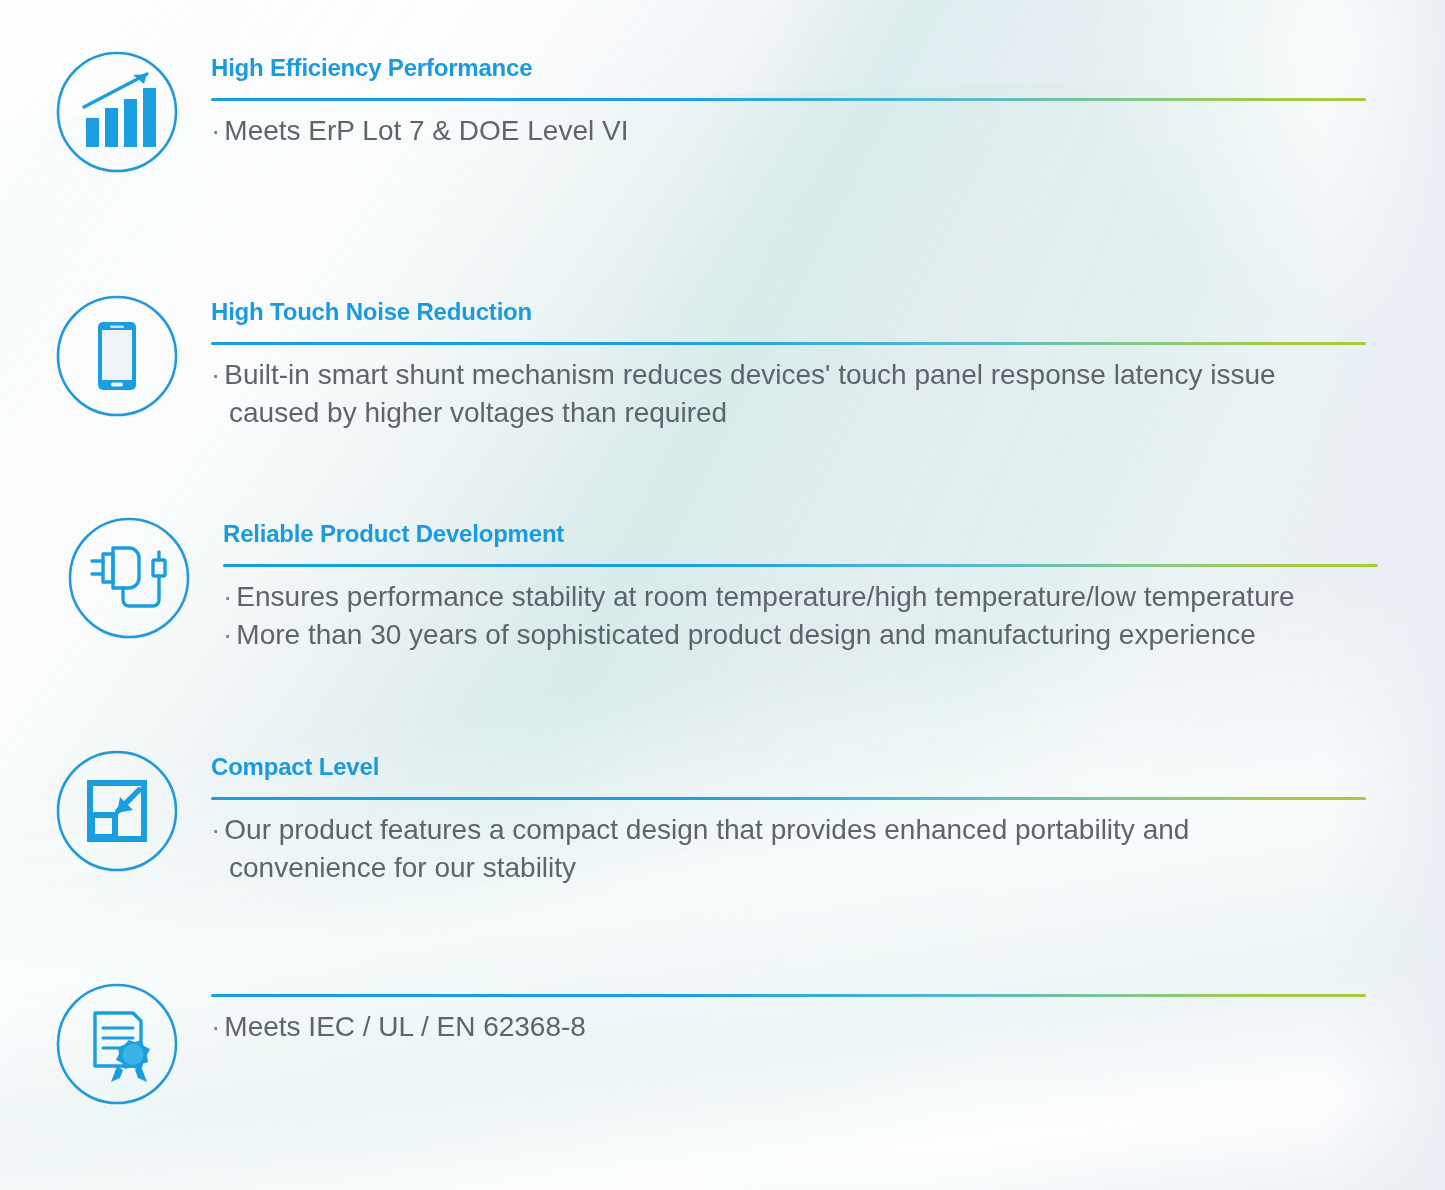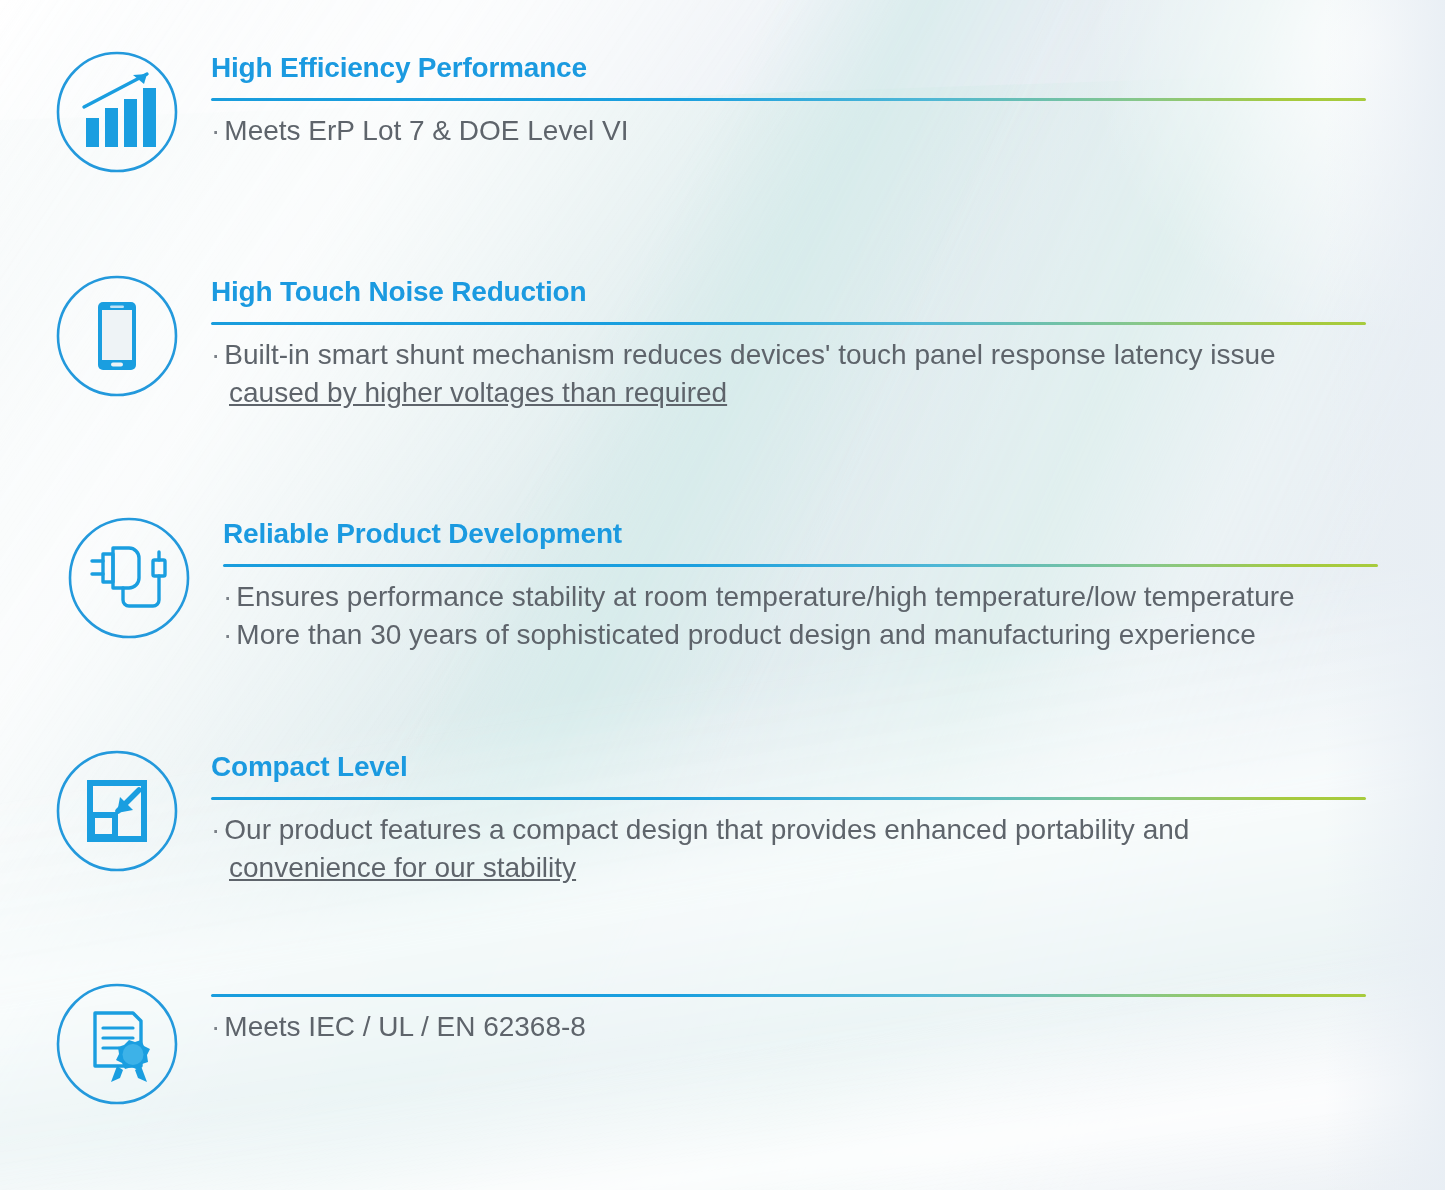--- a/index.html
+++ b/index.html
@@ -158,21 +158,21 @@
   .icon-wrap svg { display: block; }
 
   .feature-body {
     position: absolute;
     left: 211px;
     top: 0;
     width: 1160px;
   }
   .feature-title {
     color: #1b9ae0;
-    font-size: 28px;
+    font-size: 24px;
     font-weight: bold;
     letter-spacing: -0.2px;
     line-height: 36px;
     margin: 0;
     white-space: nowrap;
   }
   .divider {
     height: 3px;
     width: 1155px;
     margin-top: 12px;
@@ -194,26 +194,25 @@
     line-height: 38px;
     white-space: nowrap;
   }
   .bullet .dot {
     color: #7b8188;
     margin-right: 4px;
   }
   .bullet .cont {
     display: block;
     padding-left: 18px;
-    text-decoration: underline;
   }
 
   
   .row-0 { top: 50px; }
-  .row-1 { top: 274px; }
+  .row-1 { top: 294px; }
   .row-2 { top: 516px; margin-left: 12px; }
   .row-3 { top: 749px; }
   .row-4 { top: 982px; }
 </style>
 </head>
 <body>
 
 <div class="page">
 
   <div class="bg-layer">

